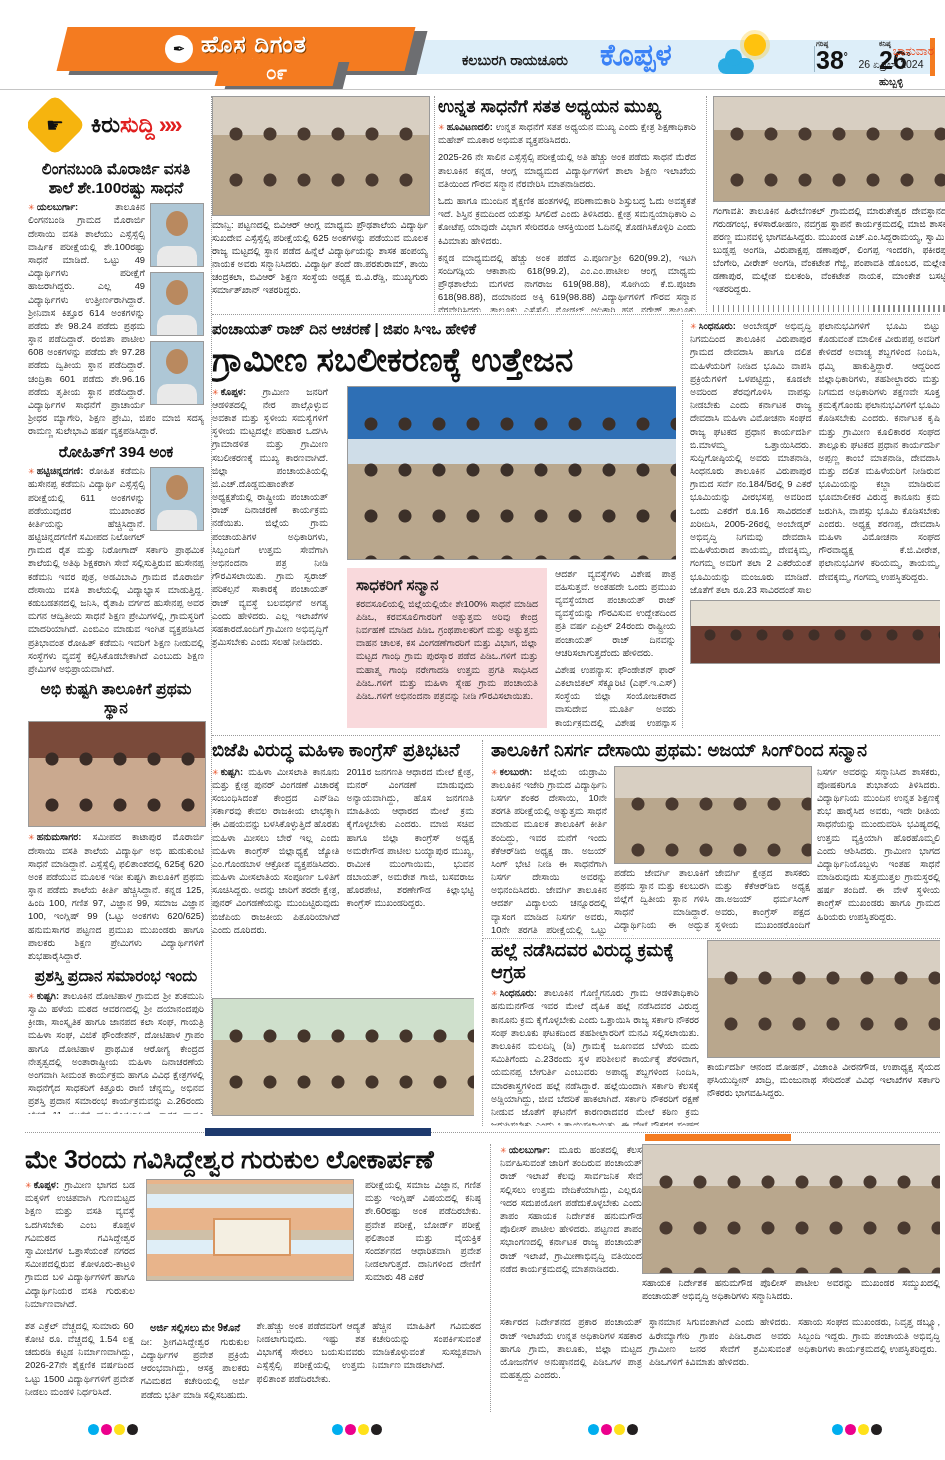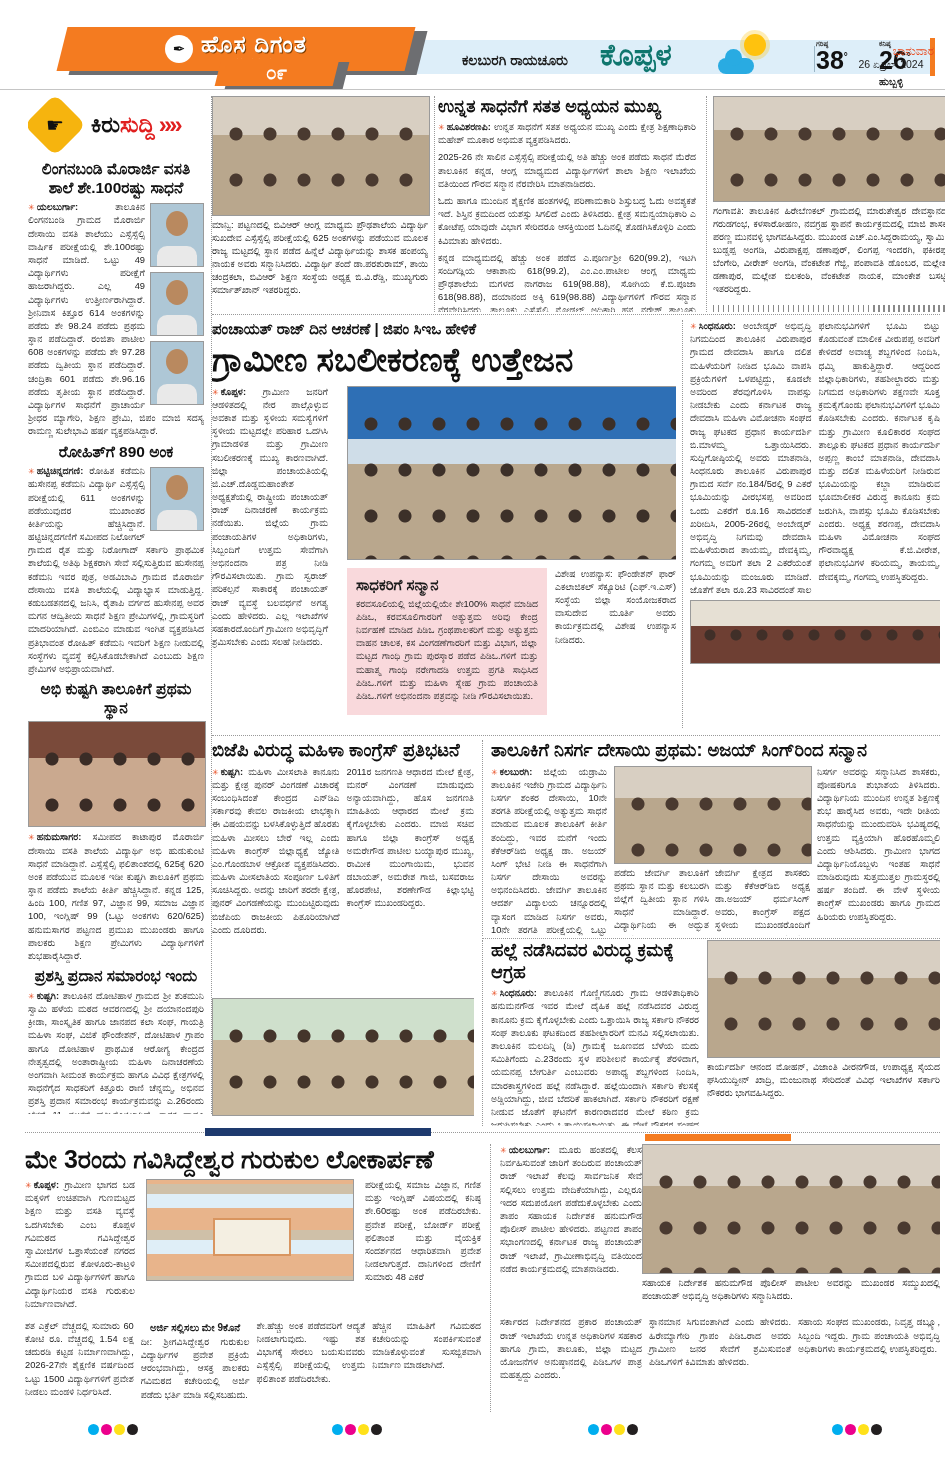--- a/index.html
+++ b/index.html
@@ -13,21 +13,21 @@
           display:flex;align-items:center;justify-content:center;gap:8px;}
   .m-logo .unskew{transform:skewX(14deg);display:flex;align-items:center;gap:8px;}
   .m-logo .orb{width:28px;height:28px;border-radius:50%;background:#fff;display:flex;align-items:center;justify-content:center;font-size:15px;color:#111;}
   .m-logo .ttl{color:#fff;font-weight:800;font-size:23px;letter-spacing:1px;text-shadow:1px 1px 0 #7a3c00;line-height:1;}
   .m-logo .tag{display:block;color:#fff;font-size:6.5px;text-align:center;margin-top:1px;}
   .m-num-sh{position:absolute;left:228px;top:62px;width:118px;height:27px;background:#6d6e71;transform:skewX(-14deg);}
   .m-num{position:absolute;left:218px;top:59px;width:118px;height:27px;background:#f47b20;transform:skewX(-14deg);
          display:flex;align-items:center;justify-content:center;}
   .m-num span{transform:skewX(14deg);color:#fff;font-weight:800;font-size:19px;}
   .m-eds{position:absolute;left:430px;top:52px;width:170px;font-weight:800;font-size:14px;text-align:center;}
-  .m-city{position:absolute;left:600px;top:38px;font-size:30px;font-weight:800;color:#0f766e;}
+  .m-city{position:absolute;left:600px;top:38px;font-size:30px;font-weight:800;color:#3b82f6;}
   .wicon{position:absolute;left:718px;top:34px;width:52px;height:42px;}
   .wicon .sun{position:absolute;right:4px;top:0;width:22px;height:22px;border-radius:50%;background:#ffc20e;box-shadow:0 0 0 4px rgba(255,194,14,.30);}
   .wicon .cloud{position:absolute;left:0;bottom:2px;width:36px;height:16px;background:#29abe2;border-radius:10px;}
   .wicon .cloud::before{content:"";position:absolute;left:7px;top:-9px;width:17px;height:17px;background:#29abe2;border-radius:50%;}
   .wtemp{position:absolute;top:40px;font-weight:800;font-size:25px;color:#111;margin-left:44px;}
   .wtemp .lbl{display:block;font-weight:700;font-size:7px;text-align:left;color:#333;margin-bottom:-2px;}
   .wtemp sup{font-size:10px;}
   .wmax{left:772px;} .wmin{left:835px;}
   .wdiv{position:absolute;left:814px;top:46px;width:1px;height:26px;background:#9bb6c6;}
   .m-day{position:absolute;left:856px;top:44px;width:78px;text-align:right;color:#e8491d;font-weight:400;font-size:12px;}
@@ -192,21 +192,21 @@
       <div class="mugs">
         <div class="mug"></div>
         <div class="mug"></div>
         <div class="mug"></div>
       </div>
       <p class="body"><span class="dl"><span class="star"></span><b>ಯಲಬುರ್ಗಾ:</b></span>
         <span>ತಾಲೂಕಿನ ಲಿಂಗನಬಂಡಿ ಗ್ರಾಮದ ಮೊರಾರ್ಜಿ ದೇಸಾಯಿ ವಸತಿ ಶಾಲೆಯು ಎಸ್ಸೆಸ್ಸೆಲ್ಸಿ ವಾರ್ಷಿಕ ಪರೀಕ್ಷೆಯಲ್ಲಿ ಶೇ.100ರಷ್ಟು ಸಾಧನೆ ಮಾಡಿದೆ. ಒಟ್ಟು 49 ವಿದ್ಯಾರ್ಥಿಗಳು ಪರೀಕ್ಷೆಗೆ ಹಾಜರಾಗಿದ್ದರು. ಎಲ್ಲ 49 ವಿದ್ಯಾರ್ಥಿಗಳು ಉತ್ತೀರ್ಣರಾಗಿದ್ದಾರೆ. ಶ್ರೀನಿವಾಸ ಕಿತ್ತೂರ 614 ಅಂಕಗಳನ್ನು ಪಡೆದು ಶೇ 98.24 ಪಡೆದು ಪ್ರಥಮ ಸ್ಥಾನ ಪಡೆದಿದ್ದಾರೆ. ರಂಜಿತಾ ಪಾಟೀಲ 608 ಅಂಕಗಳನ್ನು ಪಡೆದು ಶೇ 97.28 ಪಡೆದು ದ್ವಿತೀಯ ಸ್ಥಾನ ಪಡೆದಿದ್ದಾರೆ. ಚಂದ್ರಿಕಾ 601 ಪಡೆದು ಶೇ.96.16 ಪಡೆದು ತೃತೀಯ ಸ್ಥಾನ ಪಡೆದಿದ್ದಾರೆ. ವಿದ್ಯಾರ್ಥಿಗಳ ಸಾಧನೆಗೆ ಪ್ರಾಚಾರ್ಯ ಶ್ರೀಧರ ಮ್ಯಾಗೇರಿ, ಶಿಕ್ಷಣ ಪ್ರೇಮಿ, ಜಿಪಂ ಮಾಜಿ ಸದಸ್ಯ ರಾಮಣ್ಣ ಸುಲೇಭಾವಿ ಹರ್ಷ ವ್ಯಕ್ತಪಡಿಸಿದ್ದಾರೆ.</span></p>
     </div>
 
     <div style="clear:both;">
-      <h3 class="hl hl-left">ರೋಹಿತ್‌ಗೆ 890 ಅಂಕ</h3>
+      <h3 class="hl hl-left">ರೋಹಿತ್‌ಗೆ 394 ಅಂಕ</h3>
       <div class="mugs">
           <div class="mug"></div>
         </div>
       <p class="body"><span class="dl"><span class="star"></span><b>ಹಟ್ಟಿಚಿನ್ನದಗಣಿ:</b></span>
         <span>ರೋಹಿತ ಕಡೆಮನಿ ಹುಸೇನಪ್ಪ ಕಡೆಮನಿ ವಿದ್ಯಾರ್ಥಿ ಎಸ್ಸೆಸ್ಸೆಲ್ಸಿ ಪರೀಕ್ಷೆಯಲ್ಲಿ 611 ಅಂಕಗಳನ್ನು ಪಡೆಯುವುದರ ಮುಖಾಂತರ ಕೀರ್ತಿಯನ್ನು ಹೆಚ್ಚಿಸಿದ್ದಾನೆ. ಹಟ್ಟಿಚಿನ್ನದಗಣಿಗೆ ಸಮೀಪದ ನಿಲೋಗಲ್ ಗ್ರಾಮದ ರೈತ ಮತ್ತು ನಿರೋಗಾದ್ ಸರ್ಕಾರಿ ಪ್ರಾಥಮಿಕ ಶಾಲೆಯಲ್ಲಿ ಅತಿಥಿ ಶಿಕ್ಷಕರಾಗಿ ಸೇವೆ ಸಲ್ಲಿಸುತ್ತಿರುವ ಹುಸೇನಪ್ಪ ಕಡೆಮನಿ ಇವರ ಪುತ್ರ, ಅಡವಿಬಾವಿ ಗ್ರಾಮದ ಮೊರಾರ್ಜಿ ದೇಸಾಯಿ ವಸತಿ ಶಾಲೆಯಲ್ಲಿ ವಿದ್ಯಾಭ್ಯಾಸ ಮಾಡುತ್ತಿದ್ದ. ಕಡುಬಡತನದಲ್ಲಿ ಜನಿಸಿ, ರೈತಾಪಿ ವರ್ಗದ ಹುಸೇನಪ್ಪ ಅವರ ಮಗನ ಆದ್ವಿತೀಯ ಸಾಧನೆ ಶಿಕ್ಷಣ ಪ್ರೇಮಿಗಳಲ್ಲಿ, ಗ್ರಾಮಸ್ಥರಿಗೆ ಮಾದರಿಯಾಗಿದೆ. ಎಂಬಿಎಂ ಮಾಡುವ ಇಂಗಿತ ವ್ಯಕ್ತಪಡಿಸಿದ ಪ್ರತಿಭಾವಂತ ರೋಹಿತ್ ಕಡೆಮನಿ ಇವರಿಗೆ ಶಿಕ್ಷಣ ನೀಡುವಲ್ಲಿ ಸಂಸ್ಥೆಗಳು ವ್ಯವಸ್ಥೆ ಕಲ್ಪಿಸಿಕೊಡಬೇಕಾಗಿದೆ ಎಂಬುದು ಶಿಕ್ಷಣ ಪ್ರೇಮಿಗಳ ಅಭಿಪ್ರಾಯವಾಗಿದೆ.</span></p>
     </div>
 
     <div style="clear:both;">
       <h3 class="hl hl-left">ಅಭಿ ಕುಷ್ಟಗಿ ತಾಲೂಕಿಗೆ ಪ್ರಥಮ ಸ್ಥಾನ</h3>
       <div class="ph ph-stage ph-l3"></div>
@@ -222,21 +222,21 @@
 
   </aside>
 
   <section class="b-topmid">
     <div class="ph"></div>
     <p class="cap">ಮಾನ್ವಿ: ಪಟ್ಟಣದಲ್ಲಿ ಬಿವಿಆರ್ ಆಂಗ್ಲ ಮಾಧ್ಯಮ ಪ್ರೌಢಶಾಲೆಯ ವಿದ್ಯಾರ್ಥಿ ಸುಖದೇವ ಎಸ್ಸೆಸ್ಸೆಲ್ಸಿ ಪರೀಕ್ಷೆಯಲ್ಲಿ 625 ಅಂಕಗಳನ್ನು ಪಡೆಯುವ ಮೂಲಕ ರಾಜ್ಯ ಮಟ್ಟದಲ್ಲಿ ಸ್ಥಾನ ಪಡೆದ ಹಿನ್ನೆಲೆ ವಿದ್ಯಾರ್ಥಿಯನ್ನು ಶಾಸಕ ಹಂಪಯ್ಯ ನಾಯಕ ಅವರು ಸನ್ಮಾನಿಸಿದರು. ವಿದ್ಯಾರ್ಥಿ ತಂದೆ ಡಾ.ಪರಶುರಾಮ್, ತಾಯಿ ಚಂದ್ರಕಲಾ, ಬಿವಿಆರ್ ಶಿಕ್ಷಣ ಸಂಸ್ಥೆಯ ಅಧ್ಯಕ್ಷ ಬಿ.ವಿ.ರೆಡ್ಡಿ, ಮುಖ್ಯಗುರು ಸರ್ಮಾತ್‌ಖಾನ್ ಇತರರಿದ್ದರು.</p>
   </section>
 
   <section class="b-topright">
     <h2 class="hl hl-tr">ಉನ್ನತ ಸಾಧನೆಗೆ ಸತತ ಅಧ್ಯಯನ ಮುಖ್ಯ</h2>
-    <p class="body"><span class="dl"><span class="star"></span><b>ಹೂವಿಶರಣಪಿ:</b></span>
+    <p class="body"><span class="dl"><span class="star"></span><b>ಹೂವಿಟಣದಲಿ:</b></span>
       <span>ಉನ್ನತ ಸಾಧನೆಗೆ ಸತತ ಅಧ್ಯಯನ ಮುಖ್ಯ ಎಂದು ಕ್ಷೇತ್ರ ಶಿಕ್ಷಣಾಧಿಕಾರಿ ಮಹೇಶ್ ಮೂಕಾರ ಅಭಿಮತ ವ್ಯಕ್ತಪಡಿಸಿದರು.</span></p>
     <p class="body">2025-26 ನೇ ಸಾಲಿನ ಎಸ್ಸೆಸ್ಸೆಲ್ಸಿ ಪರೀಕ್ಷೆಯಲ್ಲಿ ಅತಿ ಹೆಚ್ಚು ಅಂಕ ಪಡೆದು ಸಾಧನೆ ಮೆರೆದ ತಾಲೂಕಿನ ಕನ್ನಡ, ಆಂಗ್ಲ ಮಾಧ್ಯಮದ ವಿದ್ಯಾರ್ಥಿಗಳಿಗೆ ಶಾಲಾ ಶಿಕ್ಷಣ ಇಲಾಖೆಯ ವತಿಯಿಂದ ಗೌರವ ಸನ್ಮಾನ ನೆರವೇರಿಸಿ ಮಾತನಾಡಿದರು.</p>
     <p class="body">ಓದು ಹಾಗೂ ಮುಂದಿನ ಶೈಕ್ಷಣಿಕ ಹಂತಗಳಲ್ಲಿ ಪರಿಣಾಮಕಾರಿ ಶಿಸ್ತುಬದ್ಧ ಓದು ಅವಶ್ಯಕತೆ ಇದೆ. ಶಿಸ್ತಿನ ಕ್ರಮದಿಂದ ಯಶಸ್ಸು ಸಿಗಲಿದೆ ಎಂದು ತಿಳಿಸಿದರು. ಕ್ಷೇತ್ರ ಸಮನ್ವಯಾಧಿಕಾರಿ ಎ ಕೋಟೆಪ್ಪ ಯಾವುದೇ ವಿಭಾಗ ಸೇರಿದರೂ ಆಸಕ್ತಿಯಿಂದ ಓದಿನಲ್ಲಿ ತೊಡಗಿಸಿಕೊಳ್ಳಿರಿ ಎಂದು ಕಿವಿಮಾತು ಹೇಳಿದರು.</p>
     <p class="body">ಕನ್ನಡ ಮಾಧ್ಯಮದಲ್ಲಿ ಹೆಚ್ಚು ಅಂಕ ಪಡೆದ ಎ.ಪೂರ್ಣಶ್ರೀ 620(99.2), ಇಟಗಿ ಸಂದಿಗಡ್ಲಿಯ ಆಕಾಶಾನು 618(99.2), ಎಂ.ಎಂ.ಪಾಟೀಲ ಆಂಗ್ಲ ಮಾಧ್ಯಮ ಪ್ರೌಢಶಾಲೆಯ ಮಗಳದ ನಾಗರಾಜ 619(98.88), ಸೋಗಿಯ ಕೆ.ಬಿ.ಪೂಜಾ 618(98.88), ದಯಾನಂದ ಅಕ್ಕಿ 619(98.88) ವಿದ್ಯಾರ್ಥಿಗಳಿಗೆ ಗೌರವ ಸನ್ಮಾನ ನೆರವೇರಿಸಿದರು. ತಾಲೂಕು ಎಸ್ಸೆಸ್ಸೆಲ್ಸಿ ನೋಡಲ್ ಅಧಿಕಾರಿ ಹನ್ನ ನರೇಶ್ ತಾಲೂಕು ಪ್ರೌಢಶಾಲಾ ಮುಖ್ಯ ಗುರುಗಳ ಸಂಘದ ಕಾರ್ಯದರ್ಶಿ ಸುರೇಶ ಅಂಗಡಿ ಸೇರಿದಂತೆ ಹೆಚ್ಚು ಅಂಕ ಗಳಿಸಿದ ಪ್ರೌಢಶಾಲೆಗಳ ಮುಖ್ಯ ಗುರುಗಳು ಸಿಬ್ಬಂದಿ ಇದ್ದರು.</p>
   </section>
 
   <section class="b-farright">
     <div class="ph"></div>
     <p class="cap">ಗಂಗಾವತಿ: ತಾಲೂಕಿನ ಹಿರೇಬೆಣಕಲ್ ಗ್ರಾಮದಲ್ಲಿ ಮಾರುತೇಶ್ವರ ದೇವಸ್ಥಾನದ ಗರುಡಗಂಭ, ಕಳಸಾರೋಹಣ, ನವಗ್ರಹ ಸ್ಥಾಪನೆ ಕಾರ್ಯಕ್ರಮದಲ್ಲಿ ಮಾಜಿ ಶಾಸಕ ಪರಣ್ಣ ಮುನವಳ್ಳಿ ಭಾಗವಹಿಸಿದ್ದರು. ಮುಖಂಡ ಎಚ್.ಎಂ.ಸಿದ್ದರಾಮಯ್ಯ, ಸ್ವಾಮಿ, ಬುಡ್ಡಪ್ಪ ಅಂಗಡಿ, ವಿರುಪಾಕ್ಷಪ್ಪ ಡಣಾಪುರ್, ಲಿಂಗಪ್ಪ ಇಂದರಗಿ, ಫಕೀರಪ್ಪ ಬೆಂಗೇರಿ, ವೀರೇಶ್ ಅಂಗಡಿ, ವೆಂಕಟೇಶ ಗೆಜ್ಜಿ, ಪಂಪಾವತಿ ಡೊಂಬರ, ಮಲ್ಲೇಶ ಡಣಾಪುರ, ಮಲ್ಲೇಶ ಬಿಲಕಂಠಿ, ವೆಂಕಟೇಶ ನಾಯಕ, ಮಾಂಕೇಶ ಬಸಟ್ಟಿ ಇತರರಿದ್ದರು.</p>
     <div class="tick"></div>
@@ -253,20 +253,21 @@
           <span>ಗ್ರಾಮೀಣ ಜನರಿಗೆ ಆಡಳಿತದಲ್ಲಿ ನೇರ ಪಾಲ್ಗೊಳ್ಳುವ ಅವಕಾಶ ಮತ್ತು ಸ್ಥಳೀಯ ಸಮಸ್ಯೆಗಳಿಗೆ ಸ್ಥಳೀಯ ಮಟ್ಟದಲ್ಲೇ ಪರಿಹಾರ ಒದಗಿಸಿ ಗ್ರಾಮಾಡಳಿತ ಮತ್ತು ಗ್ರಾಮೀಣ ಸಬಲೀಕರಣಕ್ಕೆ ಮುಖ್ಯ ಕಾರಣವಾಗಿದೆ. ಜಿಲ್ಲಾ ಪಂಚಾಯತಿಯಲ್ಲಿ ಜಿ.ಎಚ್.ದೊಡ್ಡಮಹಾಂತೇಶ ಅಧ್ಯಕ್ಷತೆಯಲ್ಲಿ ರಾಷ್ಟ್ರೀಯ ಪಂಚಾಯತ್ ರಾಜ್ ದಿನಾಚರಣೆ ಕಾರ್ಯಕ್ರಮ ನಡೆಯಿತು. ಜಿಲ್ಲೆಯ ಗ್ರಾಮ ಪಂಚಾಯತಿಗಳ ಅಧಿಕಾರಿಗಳು, ಸಿಬ್ಬಂದಿಗೆ ಉತ್ತಮ ಸೇವೆಗಾಗಿ ಅಭಿನಂದನಾ ಪತ್ರ ನೀಡಿ ಗೌರವಿಸಲಾಯಿತು. ಗ್ರಾಮ ಸ್ವರಾಜ್ ಪರಿಕಲ್ಪನೆ ಸಾಕಾರಕ್ಕೆ ಪಂಚಾಯತ್ ರಾಜ್ ವ್ಯವಸ್ಥೆ ಬಲವರ್ಧನೆ ಅಗತ್ಯ ಎಂದು ಹೇಳಿದರು. ಎಲ್ಲ ಇಲಾಖೆಗಳ ಸಹಕಾರದೊಂದಿಗೆ ಗ್ರಾಮೀಣ ಅಭಿವೃದ್ಧಿಗೆ ಶ್ರಮಿಸಬೇಕು ಎಂದು ಸಲಹೆ ನೀಡಿದರು.</span></p>
       </div>
       <div class="main-center">
         <div class="ph ph-banner"></div>
         <div class="below">
           <div class="sanman">
             <div class="bt">ಸಾಧಕರಿಗೆ ಸನ್ಮಾನ</div>
             <p class="body">ಕರವಸೂಲಿಯಲ್ಲಿ ಜಿಲ್ಲೆಯಲ್ಲಿಯೇ ಶೇ100% ಸಾಧನೆ ಮಾಡಿದ ಪಿಡಿಒ, ಕರವಸೂಲಿಗಾರರಿಗೆ ಅತ್ಯುತ್ತಮ ಅರಿವು ಕೇಂದ್ರ ನಿರ್ವಹಣೆ ಮಾಡಿದ ಪಿಡಿಒ ಗ್ರಂಥಪಾಲಕರಿಗೆ ಮತ್ತು ಅತ್ಯುತ್ತಮ ವಾಹನ ಚಾಲಕ, ಕಸ ವಿಂಗಡಣೆಗಾರರಿಗೆ ಮತ್ತು ವಿಭಾಗ, ಜಿಲ್ಲಾ ಮಟ್ಟದ ಗಾಂಧಿ ಗ್ರಾಮ ಪುರಸ್ಕಾರ ಪಡೆದ ಪಿಡಿಒ.ಗಳಿಗೆ ಮತ್ತು ಮಹಾತ್ಮ ಗಾಂಧಿ ನರೇಗಾದಡಿ ಉತ್ತಮ ಪ್ರಗತಿ ಸಾಧಿಸಿದ ಪಿಡಿಒ.ಗಳಿಗೆ ಮತ್ತು ಮಹಿಳಾ ಸ್ನೇಹ ಗ್ರಾಮ ಪಂಚಾಯತಿ ಪಿಡಿಒ.ಗಳಿಗೆ ಅಭಿನಂದನಾ ಪತ್ರವನ್ನು ನೀಡಿ ಗೌರವಿಸಲಾಯಿತು.</p>
           </div>
           <div class="mc-right">
+            <p class="body">ಆದರ್ಶ ವ್ಯವಸ್ಥೆಗಳು ವಿಶೇಷ ಪಾತ್ರ ವಹಿಸುತ್ತವೆ. ಅಂತಹದೇ ಒಂದು ಪ್ರಮುಖ ವ್ಯವಸ್ಥೆಯಾದ ಪಂಚಾಯತ್ ರಾಜ್ ವ್ಯವಸ್ಥೆಯನ್ನು ಗೌರವಿಸುವ ಉದ್ದೇಶದಿಂದ ಪ್ರತಿ ವರ್ಷ ಏಪ್ರಿಲ್ 24ರಂದು ರಾಷ್ಟ್ರೀಯ ಪಂಚಾಯತ್ ರಾಜ್ ದಿನವನ್ನು ಆಚರಿಸಲಾಗುತ್ತದೆಂದು ಹೇಳಿದರು.</p>
             <p class="body">ವಿಶೇಷ ಉಪನ್ಯಾಸ: ಫೌಂಡೇಶನ್ ಫಾರ್ ಎಕಲಾಜಿಕಲ್ ಸೆಕ್ಯೂರಿಟಿ (ಎಫ್.ಇ.ಎಸ್) ಸಂಸ್ಥೆಯ ಜಿಲ್ಲಾ ಸಂಯೋಜಕರಾದ ವಾಸುದೇವ ಮೂರ್ತಿ ಅವರು ಕಾರ್ಯಕ್ರಮದಲ್ಲಿ ವಿಶೇಷ ಉಪನ್ಯಾಸ ನೀಡಿದರು.</p>
 
           </div>
         </div>
       </div>
     </div>
   </section>
 
   <section class="b-land">
     <div class="twocol cols">

